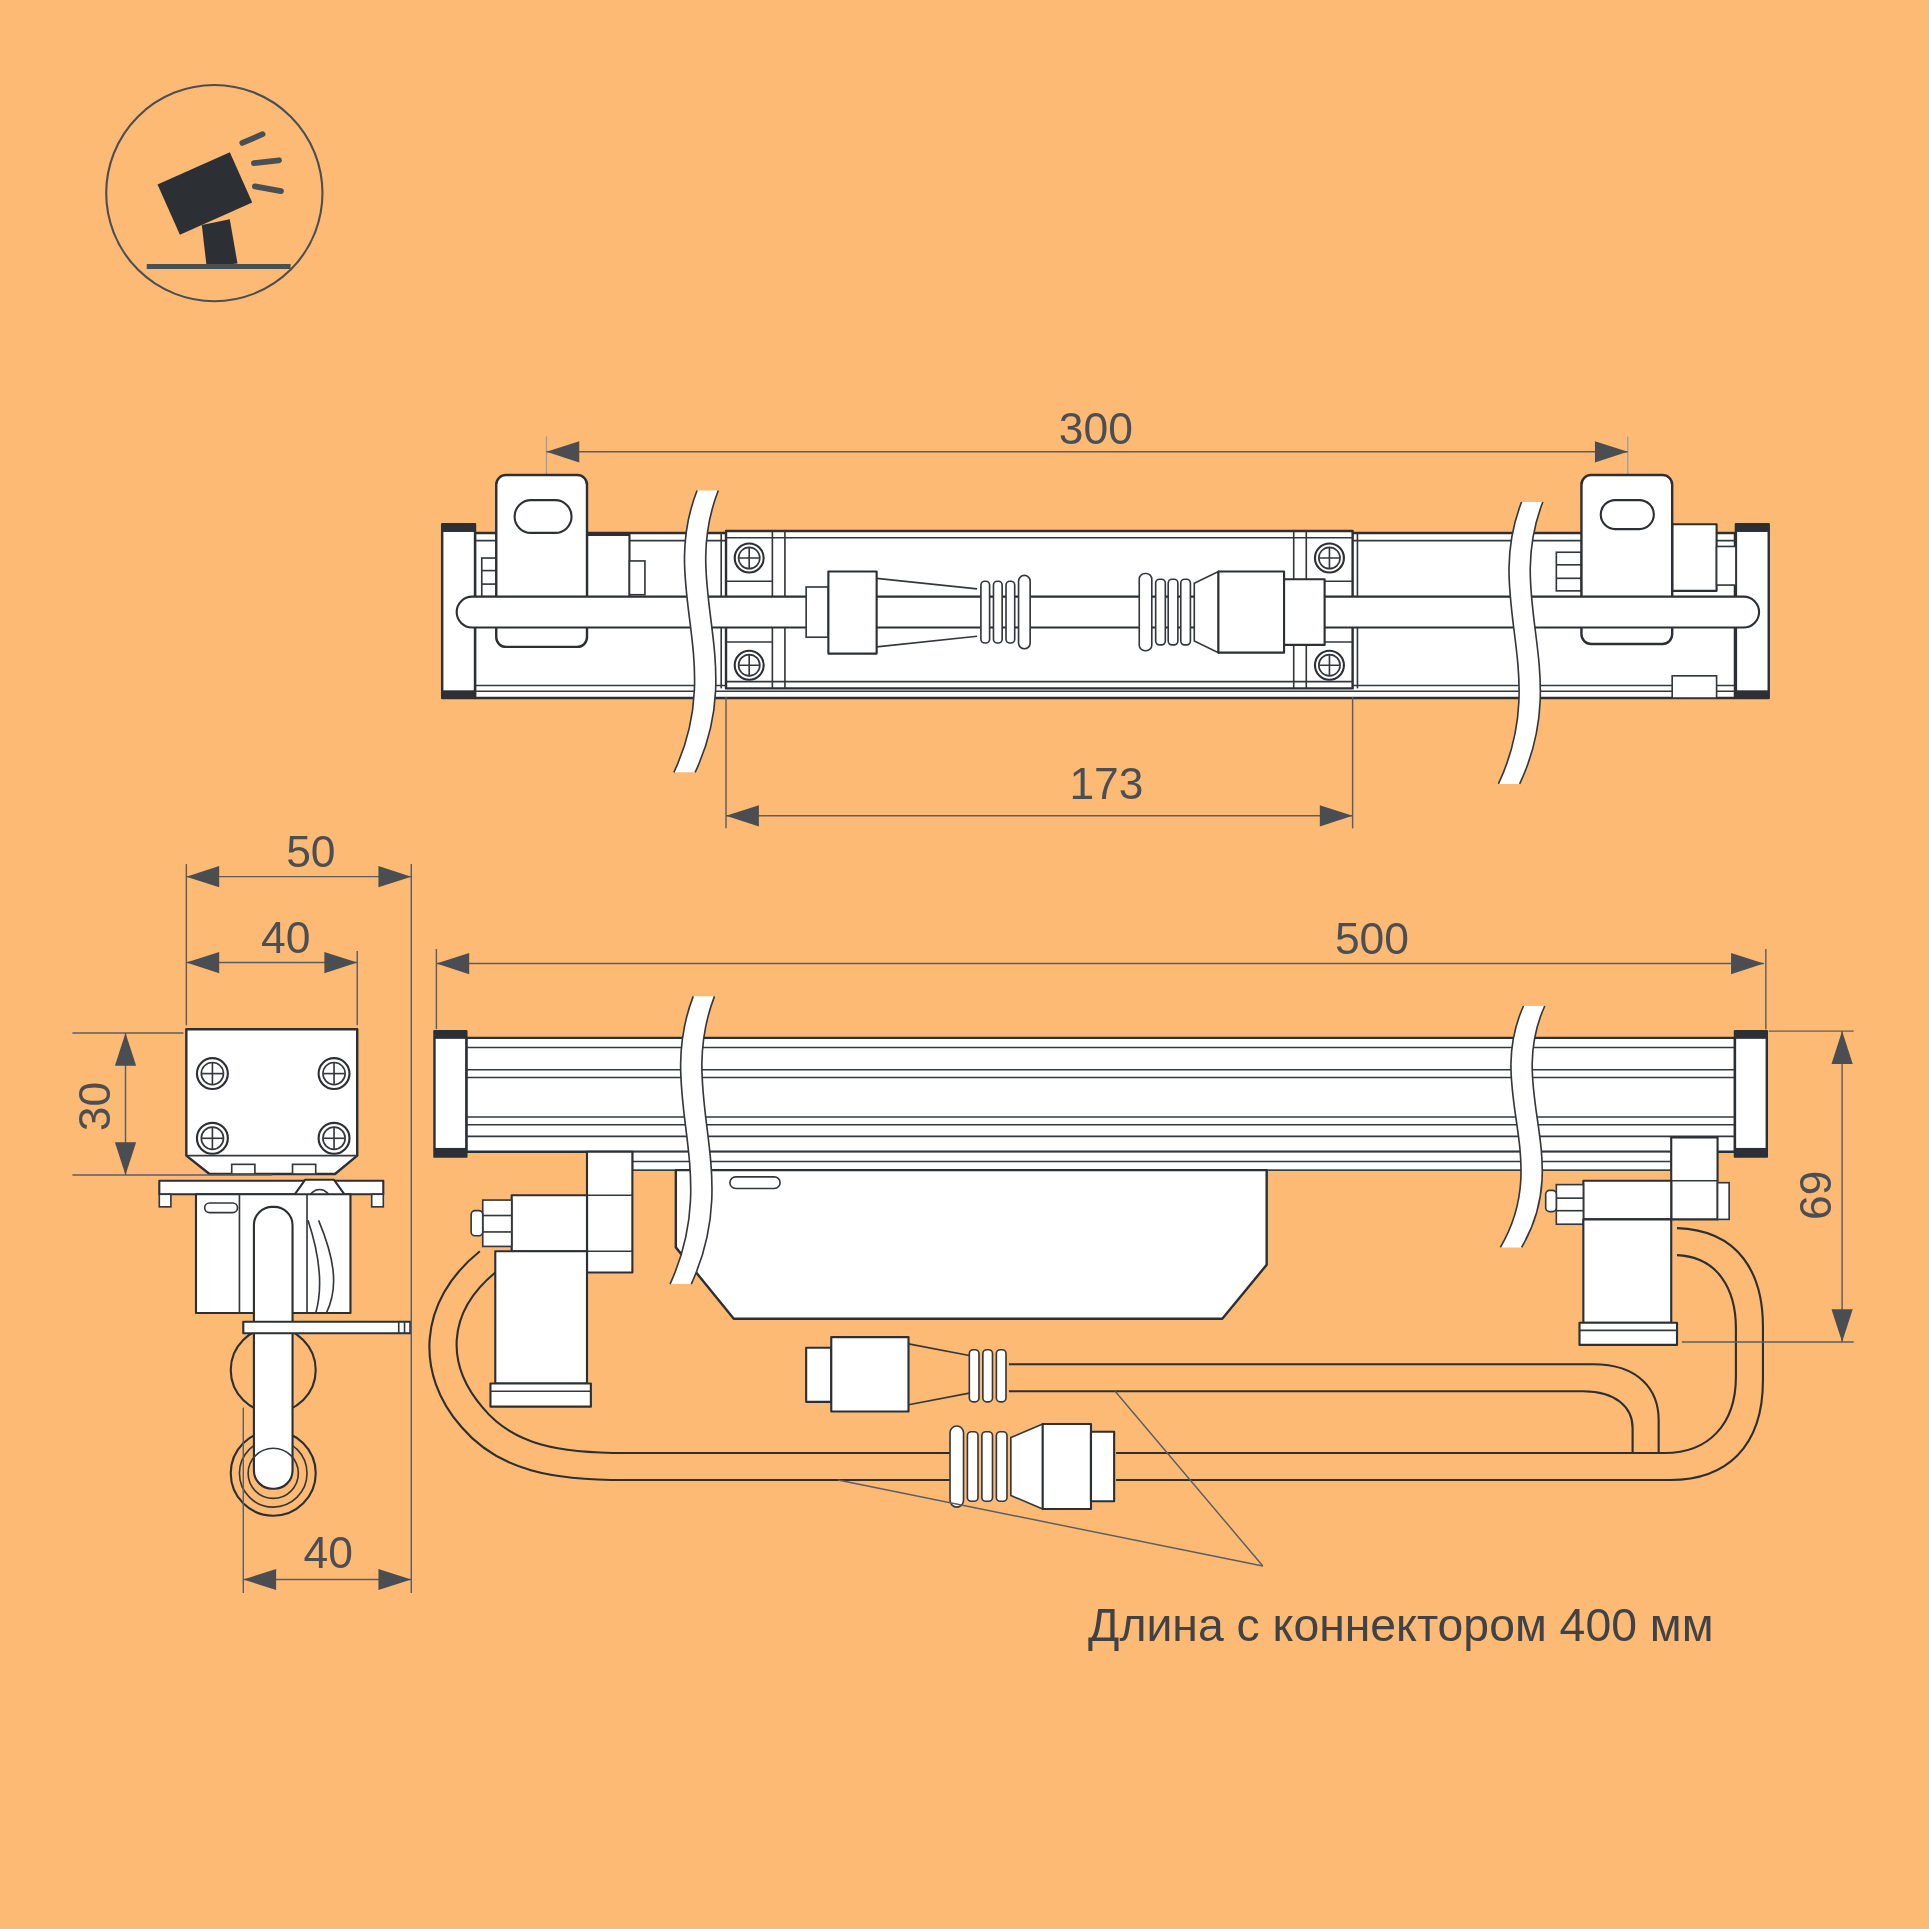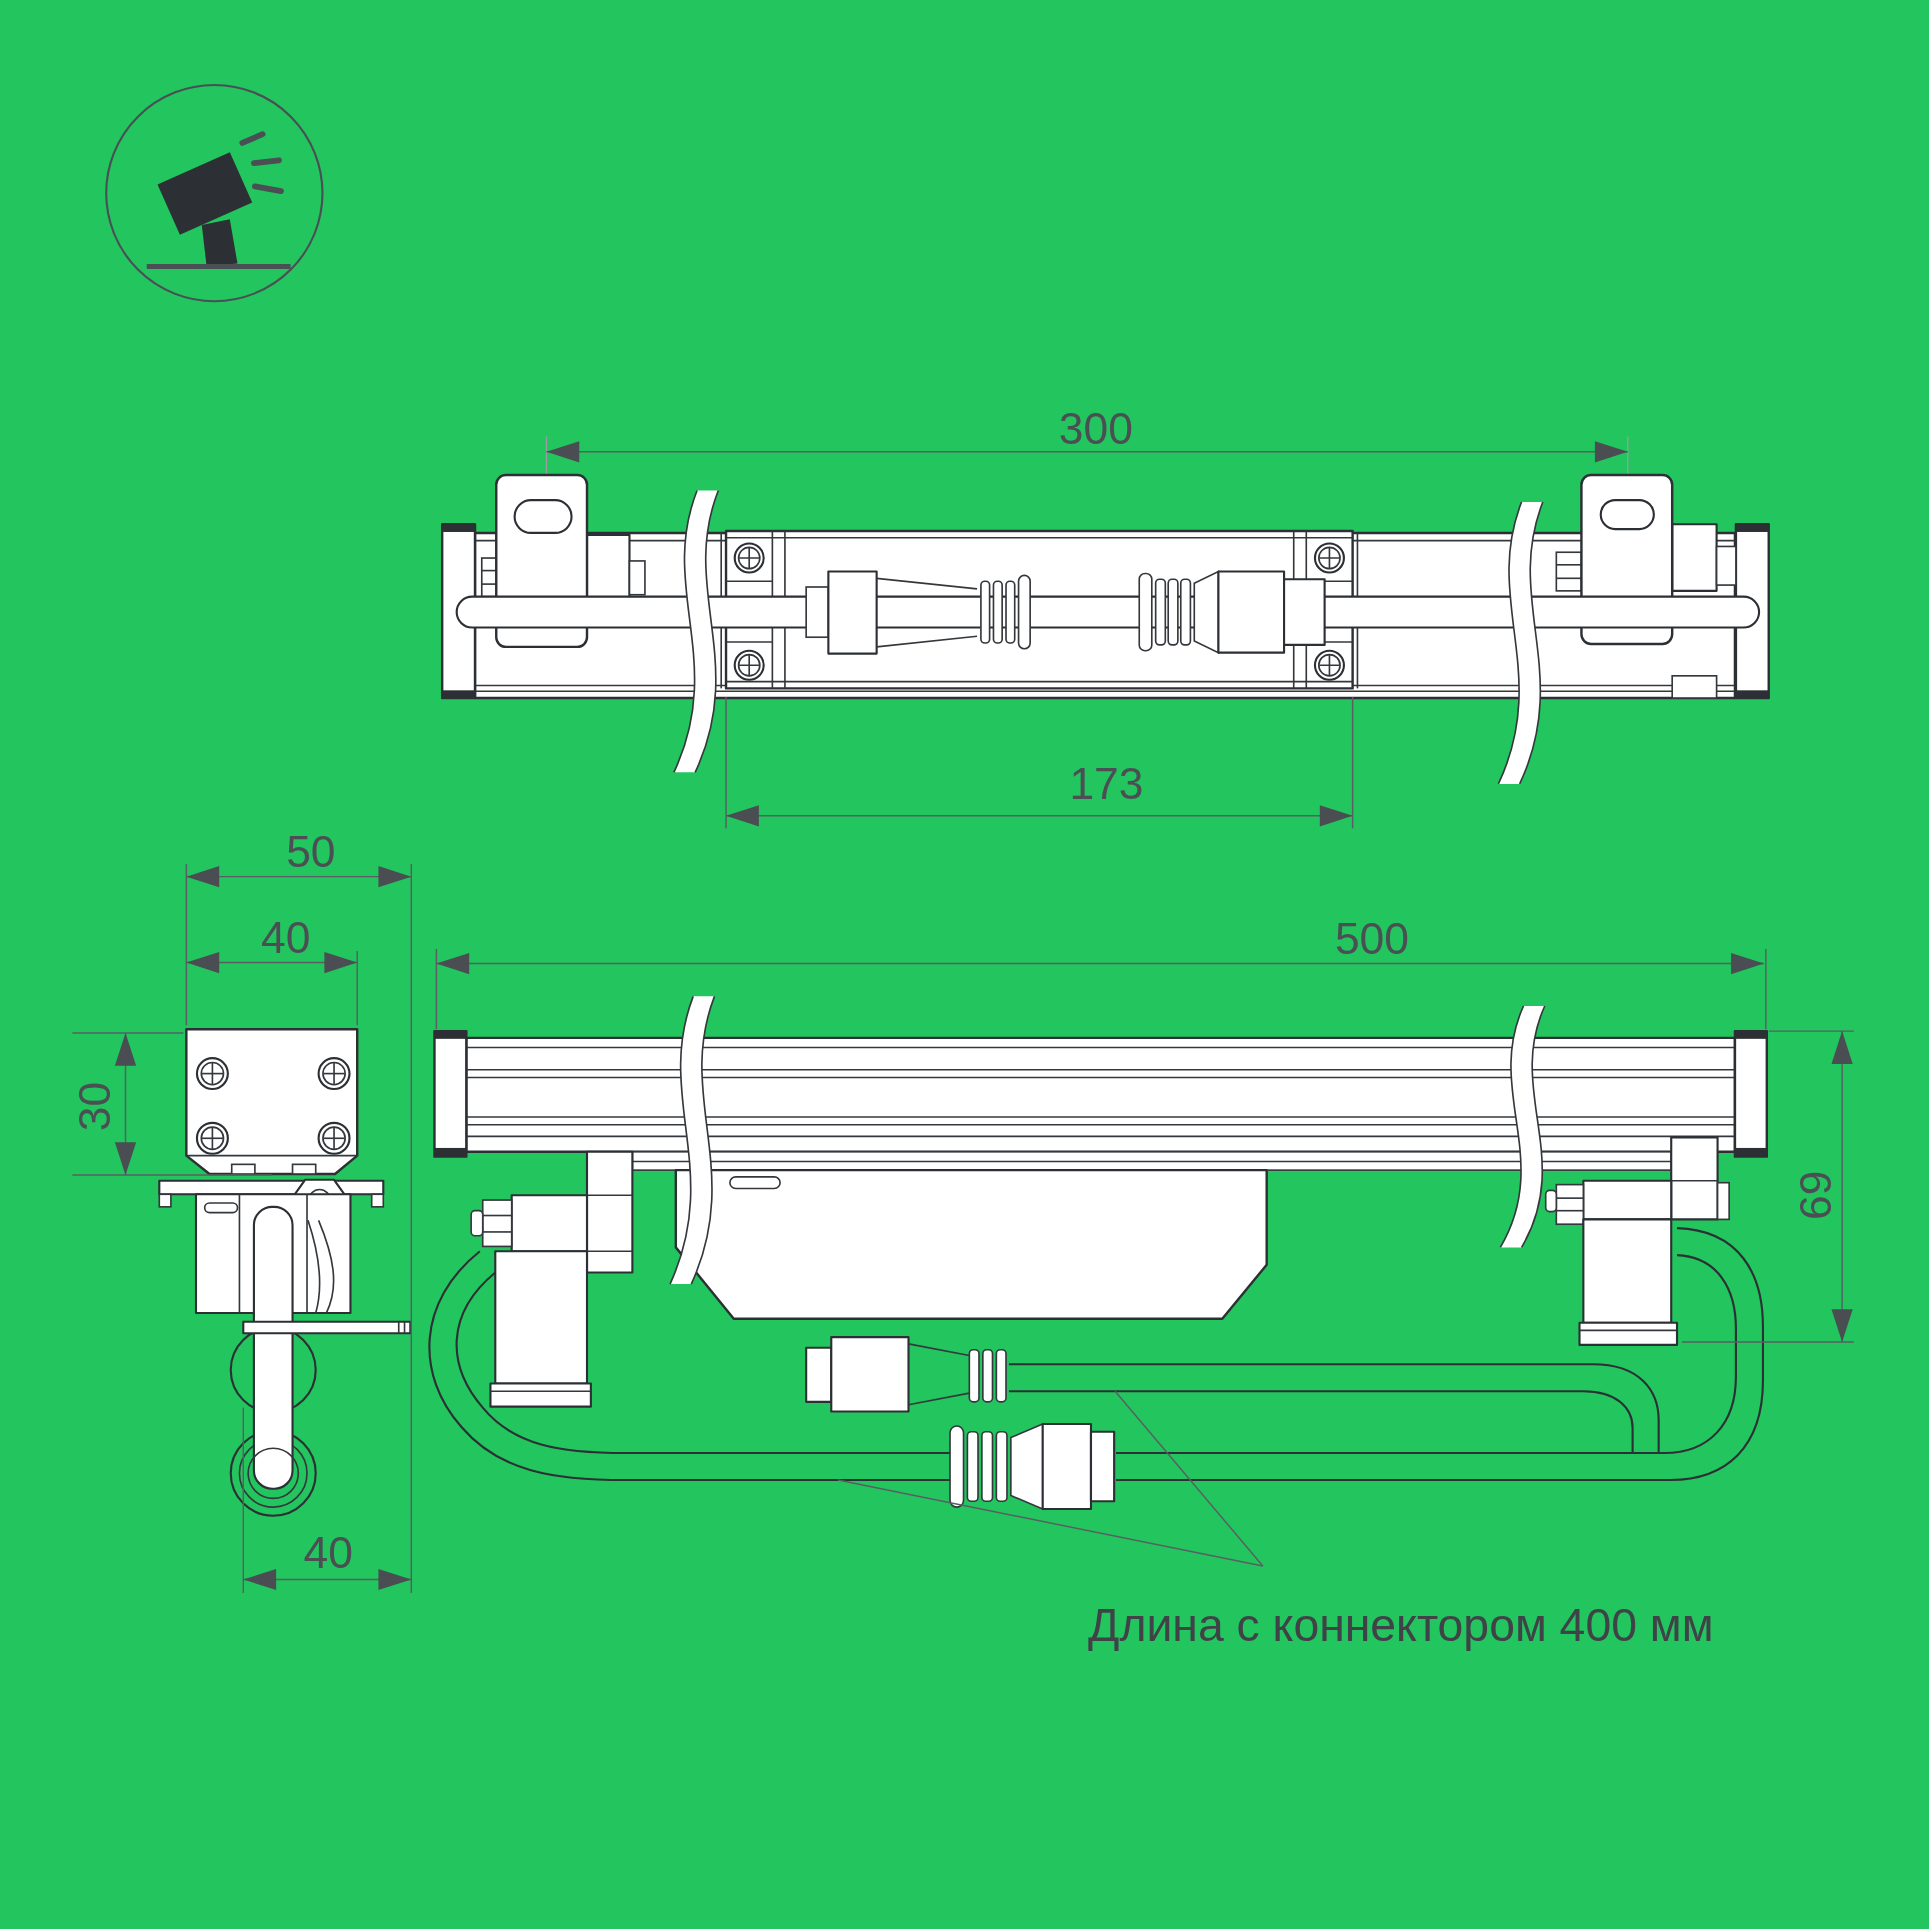--- a/index.html
+++ b/index.html
@@ -1,16 +1,16 @@
 <!DOCTYPE html>
 <html><head>
 <meta charset="utf-8">
 <style>
   html,body{margin:0;padding:0;background:#fff;}
-  #stage{position:relative;width:1929px;height:1929px;background:#22c55e;overflow:hidden;}
+  #stage{position:relative;width:1929px;height:1929px;background:#fdba74;overflow:hidden;}
   svg{position:absolute;left:0;top:0;}
   .ln   {stroke:#2c3034;stroke-width:2.5;fill:none;stroke-linejoin:round;}
   .ln2  {stroke:#2c3034;stroke-width:2.2;fill:none;stroke-linejoin:round;}
   .thin {stroke:#34383c;stroke-width:1.7;fill:none;}
   .wf   {fill:#ffffff;}
   .dk   {fill:#2c3034;stroke:none;}
   .dim  {stroke:#5a5e63;stroke-width:1.5;fill:none;}
   .cl   {stroke:#9a9ea2;stroke-width:1.3;fill:none;}
   .arr  {fill:#4a4e52;stroke:none;}
   .dimtxt{font-family:"Liberation Sans",sans-serif;font-size:46px;fill:#4b4f54;}

